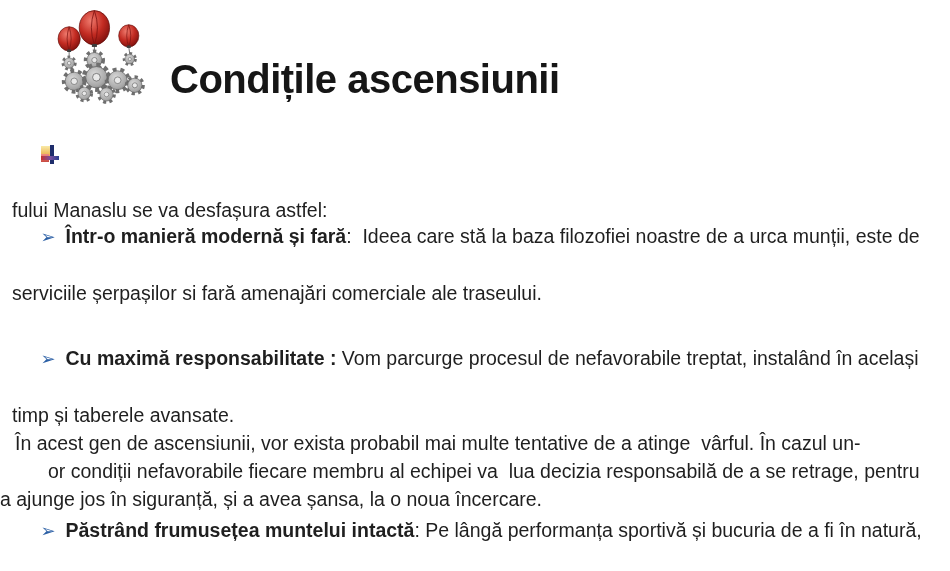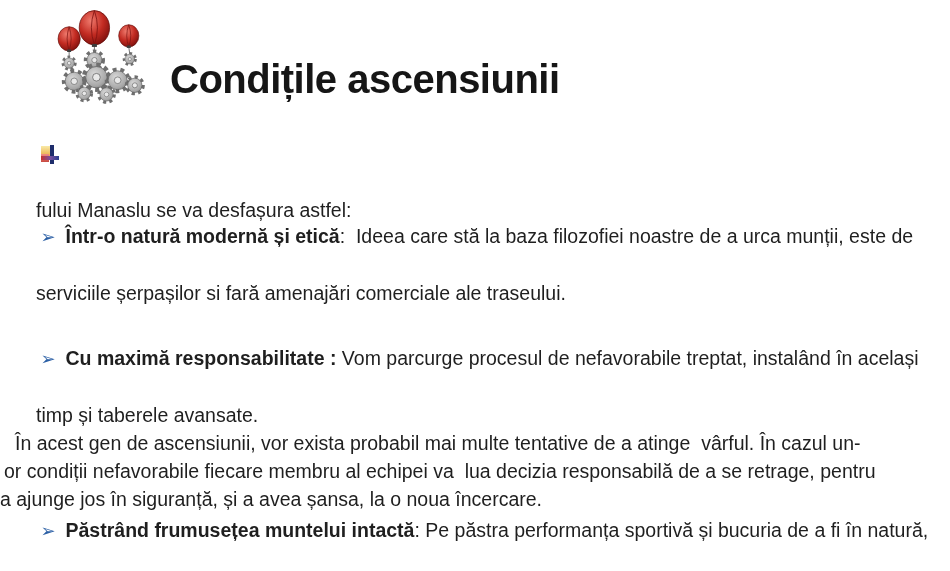--- a/index.html
+++ b/index.html
@@ -15,24 +15,24 @@
   .artwork{position:absolute;left:56px;top:2px;width:96px;height:102px;}
   .title{
     position:absolute;left:170px;top:30px;
     font-size:40px;font-weight:bold;color:#161616;
     letter-spacing:-0.5px;white-space:pre;
   }
   
   .para{position:absolute;left:0;width:950px;font-size:19.5px;line-height:28px;}
   .line{white-space:pre;}
   .first{padding-left:8px;}
-  .cont{padding-left:36px;}
+  .cont{padding-left:12px;}
   .cont-sm{padding-left:15px;}
   .cont-xs{padding-left:0;}
-  .cont-none{padding-left:4px;}
+  .cont-none{padding-left:4px;margin-left:44px;}
   .bold{font-weight:bold;}
   .bullet-marker{
     display:inline-block;width:25px;
     color:#2b5fa5;font-family:"DejaVu Sans",sans-serif;
     font-size:18px;
   }
   
   .plus-icon{
     position:relative;display:inline-block;
     width:22px;height:19px;vertical-align:-3px;
@@ -144,35 +144,35 @@
 
   <div class="para" style="top:112px">
     <div class="line first">
       <span class="plus-icon"><span class="sq-yellow"></span><span class="sq-red"></span><span class="bar-v"></span><span class="bar-h"></span></span>
     </div>
     <div class="line cont">fului Manaslu se va desfașura astfel:</div>
   </div>
 
   <div class="para" style="top:194px">
     <div class="line first">
-      <span class="bullet-marker">➢</span><span class="bold">Într-o natură modernă și etică</span><span>:  Ideea care stă la baza filozofiei noastre de a urca munții, este de</span>
+      <span class="bullet-marker">➢</span><span class="bold">Într-o manieră modernă și fară</span><span>:  Ideea care stă la baza filozofiei noastre de a urca munții, este de</span>
     </div>
     <div class="line cont">serviciile șerpașilor si fară amenajări comerciale ale traseului.</div>
   </div>
 
   <div class="para" style="top:316px">
     <div class="line first">
       <span class="bullet-marker">➢</span><span class="bold">Cu maximă responsabilitate :</span><span> Vom parcurge procesul de nefavorabile treptat, instalând în același</span>
     </div>
     <div class="line cont">timp și taberele avansate.</div>
     <div class="line cont-sm">În acest gen de ascensiunii, vor exista probabil mai multe tentative de a atinge  vârful. În cazul un-</div>
     <div class="line cont-none">or condiții nefavorabile fiecare membru al echipei va  lua decizia responsabilă de a se retrage, pentru</div>
     <div class="line cont-xs">a ajunge jos în siguranță, și a avea șansa, la o noua încercare.</div>
   </div>
 
   <div class="para" style="top:488px">
     <div class="line first">
-      <span class="bullet-marker">➢</span><span class="bold">Păstrând frumusețea muntelui intactă</span><span>: Pe păstra performanța sportivă și bucuria de a fi în natură,</span>
+      <span class="bullet-marker">➢</span><span class="bold">Păstrând frumusețea muntelui intactă</span><span>: Pe lângă performanța sportivă și bucuria de a fi în natură,</span>
     </div>
 
   </div>
 
 </div>
 
 </body></html>

